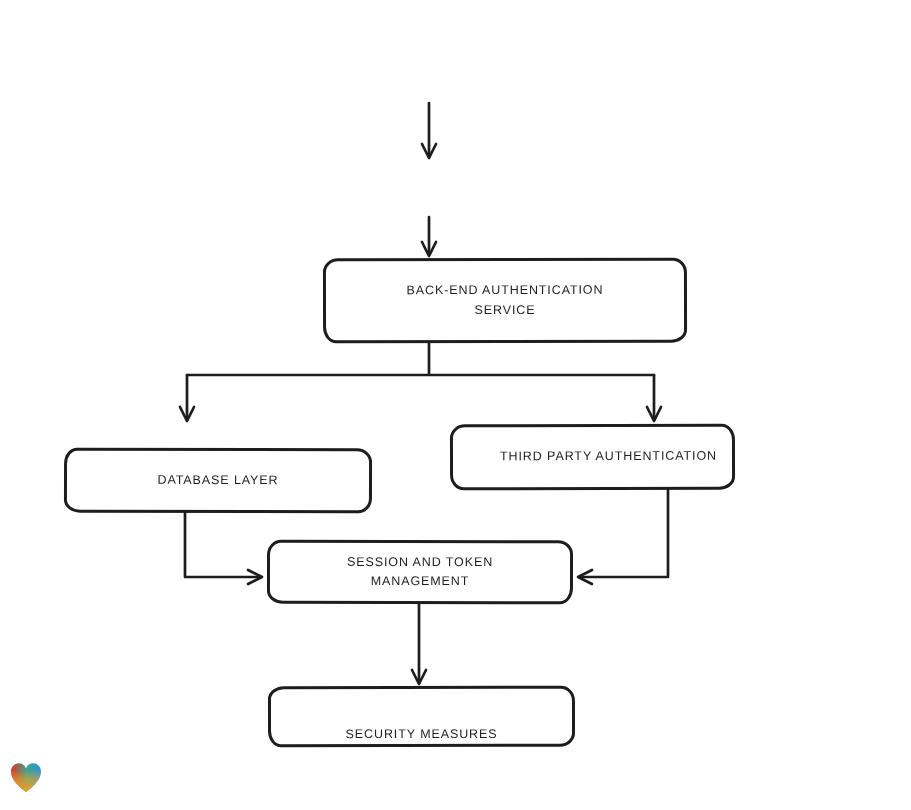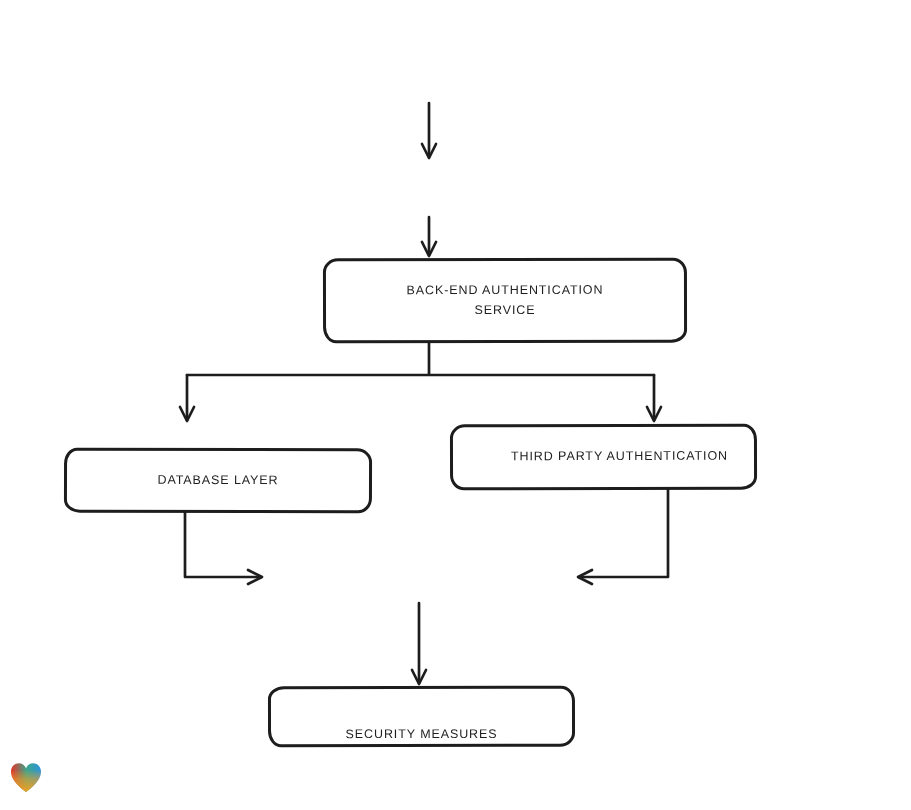--- a/index.html
+++ b/index.html
@@ -46,21 +46,21 @@
   .node span {
     display: inline-block;
     max-width: 240px;
     line-height: 1.55;
   }
   
   .n1 { left: 275px; top: 46px;  width: 308px; height: 58px; border-radius: 16px 13px 15px 14px / 13px 16px 14px 15px; transform: rotate(-0.15deg); }
   .n2 { left: 275px; top: 160px; width: 308px; height: 58px; border-radius: 14px 16px 13px 15px / 15px 13px 16px 14px; transform: rotate(0.12deg); }
   .n3 { left: 275px; top: 258px; width: 364px; height: 85px; border-radius: 15px 14px 16px 13px / 14px 15px 13px 16px; transform: rotate(-0.1deg); margin-left: 48px; }
   .n4 { left: 64px;  top: 424px; width: 308px; height: 65px; border-radius: 13px 15px 14px 16px / 16px 14px 15px 13px; transform: rotate(0.15deg); margin-top: 24px; }
-  .n5 { left: 450px; top: 424px; width: 307px; height: 66px; border-radius: 15px 13px 16px 14px / 14px 16px 13px 15px; transform: rotate(-0.12deg); padding-left: 32px; }
+  .n5 { left: 450px; top: 424px; width: 285px; height: 66px; border-radius: 15px 13px 16px 14px / 14px 16px 13px 15px; transform: rotate(-0.12deg); padding-left: 32px; }
   .n6 { left: 267px; top: 540px; width: 306px; height: 64px; border-radius: 14px 15px 13px 16px / 15px 14px 16px 13px; transform: rotate(0.1deg); }
   .n7 { left: 268px; top: 686px; width: 307px; height: 61px; border-radius: 16px 14px 15px 13px / 13px 15px 14px 16px; transform: rotate(-0.1deg); align-items: flex-end; }
   .logo {
     position: absolute;
     left: 8px;
     top: 760px;
     width: 36px;
     height: 36px;
   }
 </style>
@@ -110,20 +110,23 @@
   </div>
 
   <div class="node n4">
     <span>DATABASE LAYER</span>
   </div>
 
   <div class="node n5">
     <span>THIRD PARTY AUTHENTICATION</span>
   </div>
 
+  <div class="node n6">
+    <span>SESSION AND TOKEN MANAGEMENT</span>
+  </div>
 
   <div class="node n7">
     <span>SECURITY MEASURES</span>
   </div>
 
   <svg class="logo" viewBox="0 0 36 36" xmlns="http://www.w3.org/2000/svg">
     <defs>
       <linearGradient id="heart-lr" x1="0" y1="0" x2="1" y2="0">
         <stop offset="0%" stop-color="#e63227"></stop>
         <stop offset="52%" stop-color="#3ba68c"></stop>

